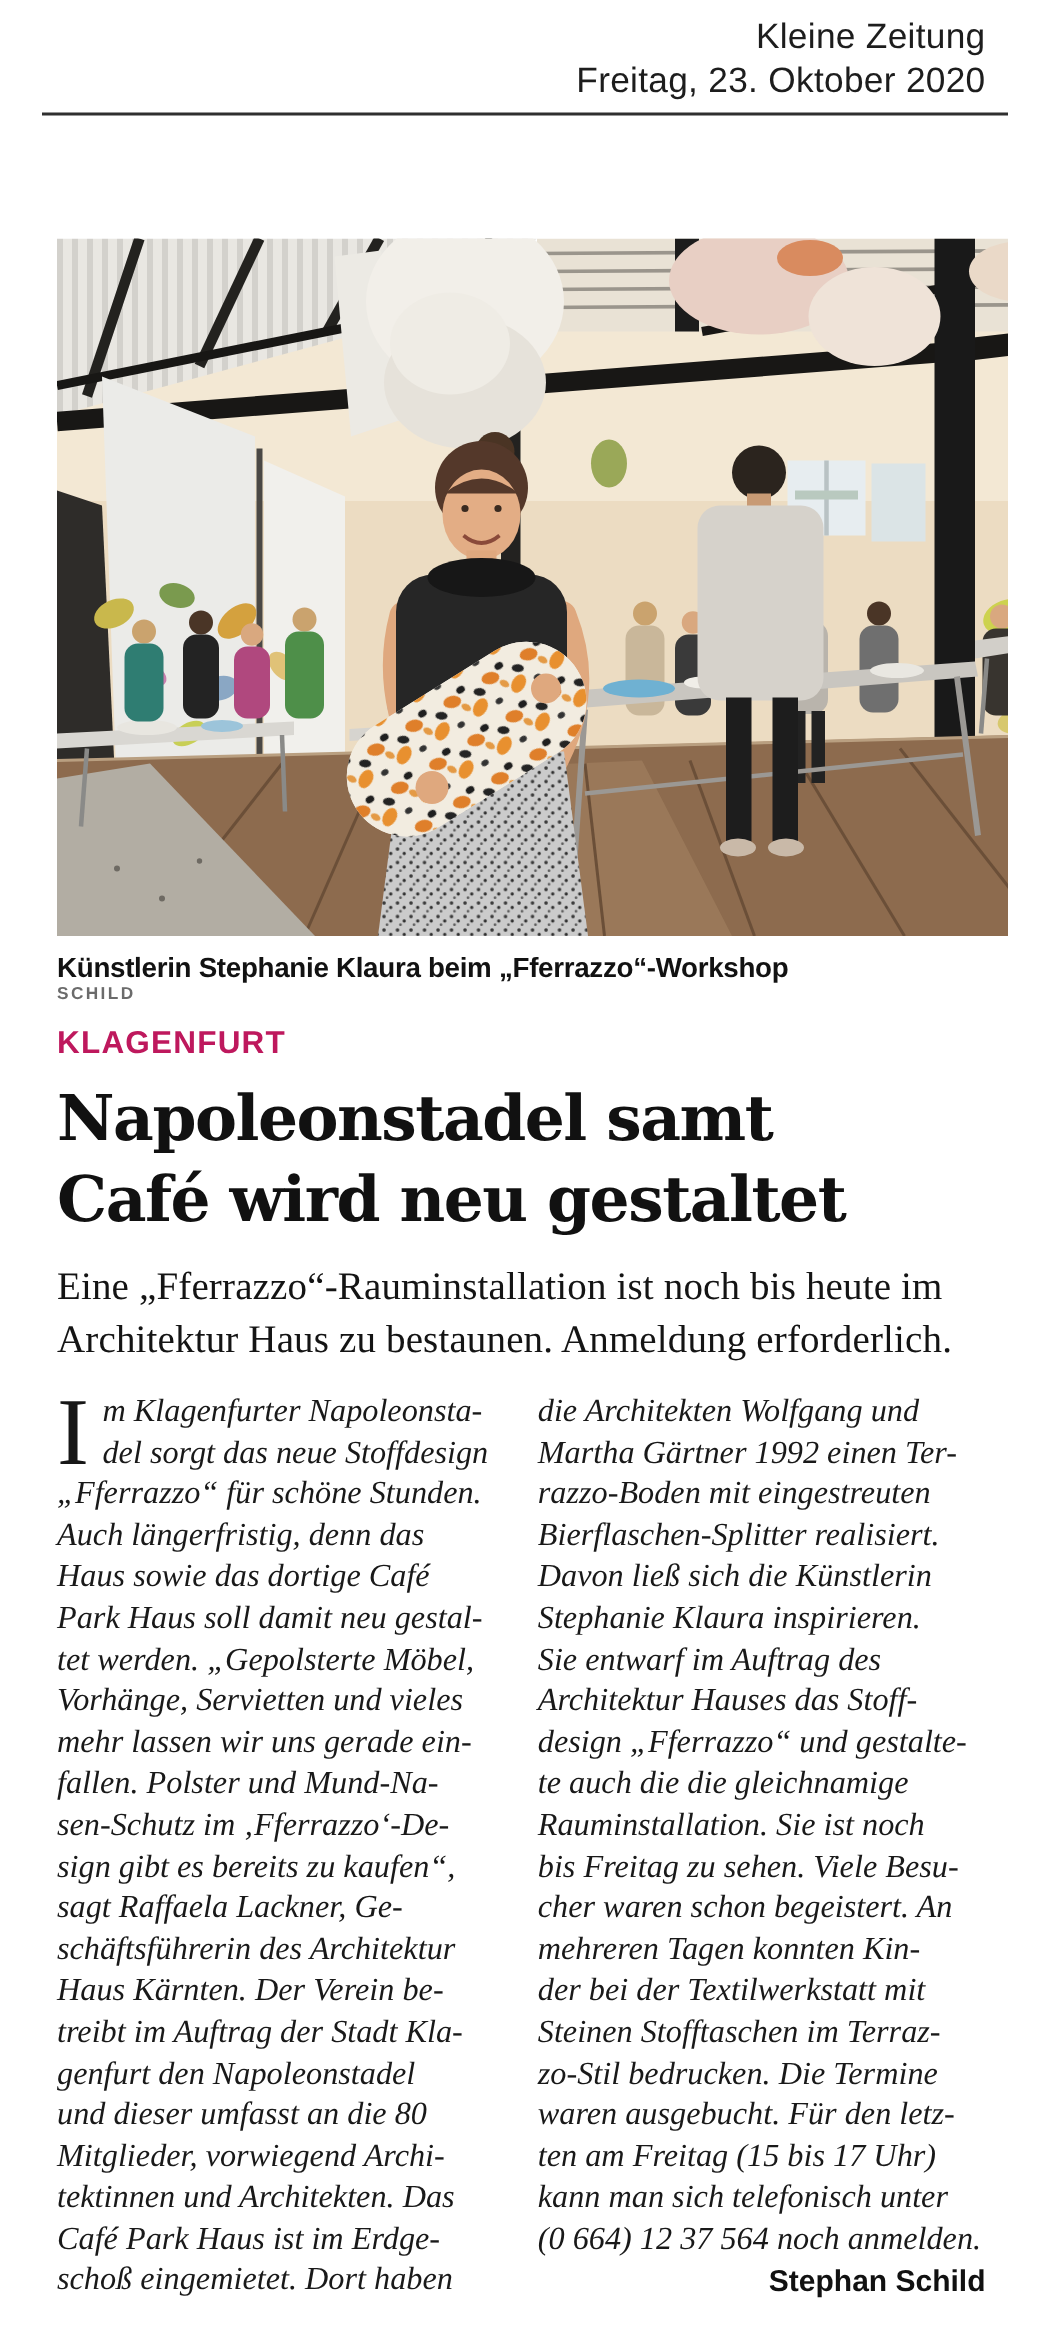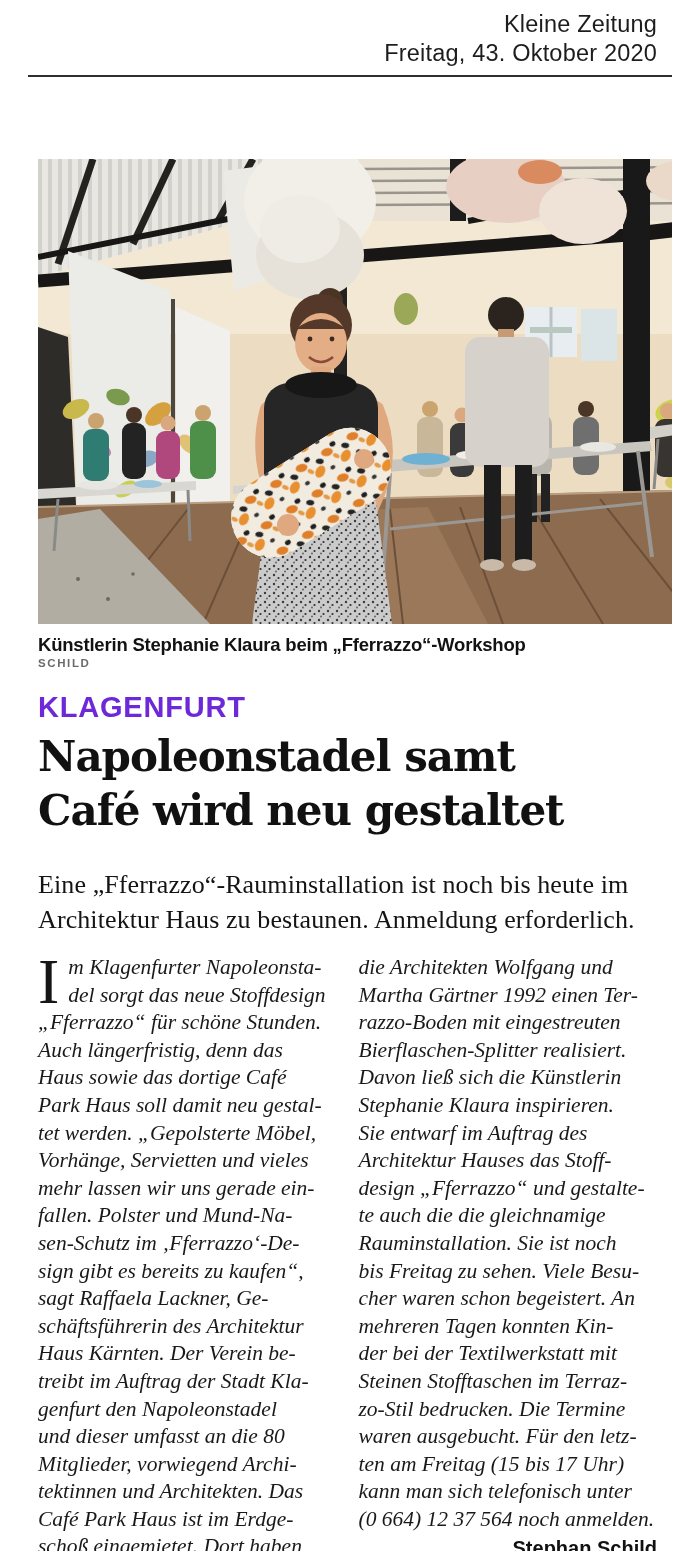--- a/index.html
+++ b/index.html
@@ -32,37 +32,37 @@
     margin-top:9px;width:675px;flex-direction:column;
   }
   .caption{
     font-weight:bold;font-size:18.5px;line-height:24px;color:#121212;
     letter-spacing:-0.2px;
   }
   .credit{
     font-size:11.5px;color:#6b6b6b;letter-spacing:1.6px;font-weight:700;
   }
   .kicker{
-    margin-top:25px;
-    color:#6d28d9;
+    margin-top:14px;
+    color:#be185d;
     font-weight:bold;
-    font-size:29px;line-height:26px;
+    font-size:21px;line-height:26px;
     letter-spacing:0.8px;
   }
   .headline{
     margin-top:10px;
     font-family:"DejaVu Serif",serif;
     font-weight:bold;
     font-size:42px;line-height:54px;
     color:#111111;
     letter-spacing:-1px;
     white-space:pre-line;
   }
   .subheadline{
-    margin-top:29px;
+    margin-top:13px;
     font-family:"Liberation Serif",serif;
     font-size:26px;line-height:35px;
     color:#141414;
     white-space:pre-line;
     letter-spacing:0.1px;
   }
   .body-cols{
     margin-top:17px;
     display:flex;gap:22px;
     font-family:"Liberation Serif",serif;
@@ -88,21 +88,21 @@
     margin-top:1px;
   }
 </style>
 </head>
 <body>
 
 <div class="page">
 
   <div class="masthead">
     <div>Kleine Zeitung</div>
-    <div>Freitag, 43. Oktober 2020</div>
+    <div>Freitag, 23. Oktober 2020</div>
   </div>
 
   <hr class="rule">
 
   <div class="photo-wrap">
     <svg width="675" height="465" viewBox="0 0 675 465" xmlns="http://www.w3.org/2000/svg" role="img">
       <defs>
         <pattern id="terr" width="30" height="30" patternUnits="userSpaceOnUse">
           <rect width="30" height="30" fill="#f2ece0"></rect>
           <ellipse cx="7" cy="8" rx="6" ry="4" fill="#df7f2a" transform="rotate(20 7 8)"></ellipse>

